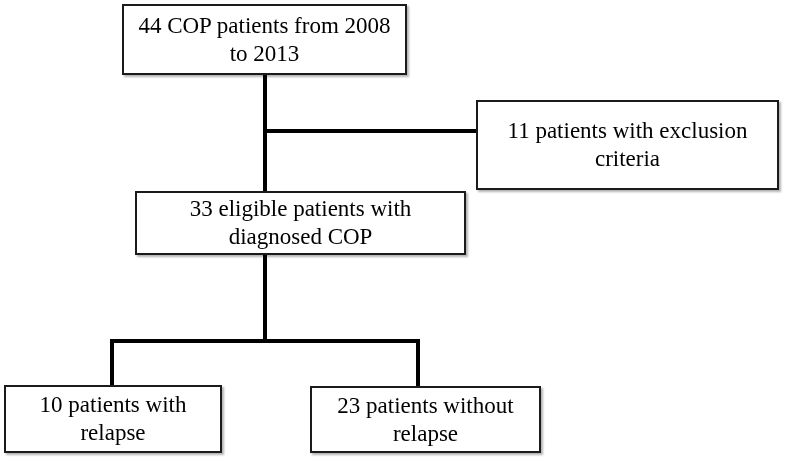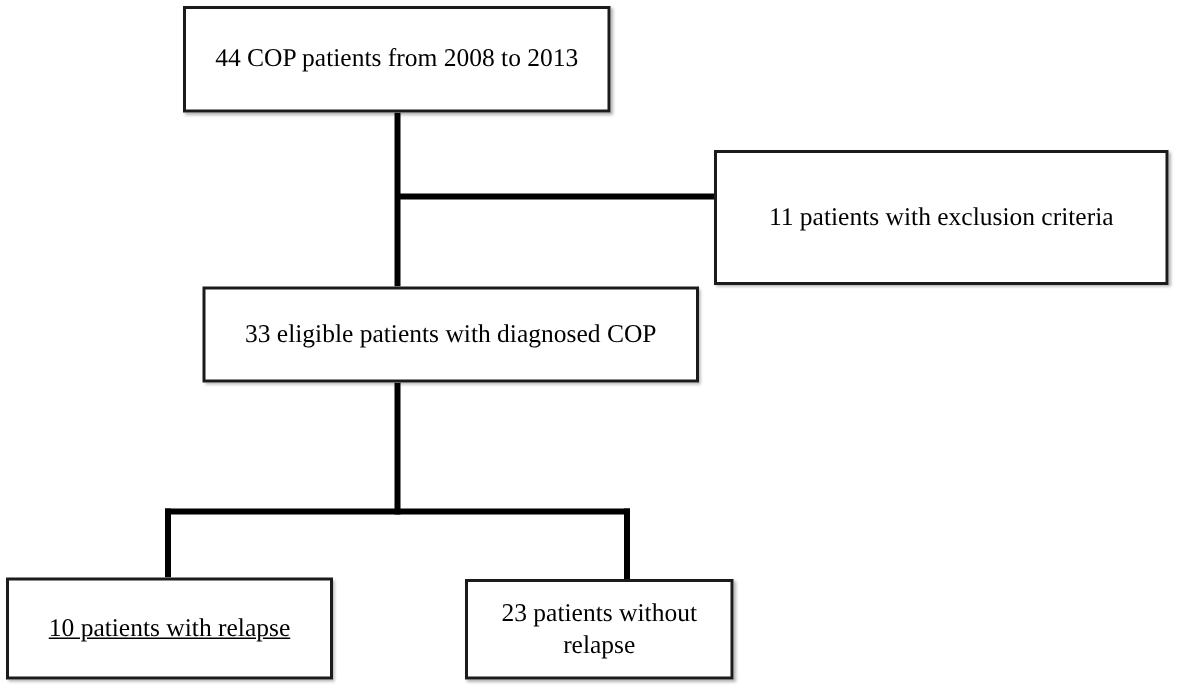--- a/index.html
+++ b/index.html
@@ -17,36 +17,36 @@
   }
   .node {
     position: absolute;
     box-sizing: border-box;
     border: 2px solid #1b1b1b;
     background: #ffffff;
     display: flex;
     align-items: center;
     justify-content: center;
     text-align: center;
-    font-size: 17px;
+    font-size: 23px;
     color: #000000;
     box-shadow: 1.5px 1.5px 2px rgba(0,0,0,0.30);
     line-height: 1.2;
     padding: 2px 6px;
   }
   .connector {
     position: absolute;
     background: #000000;
   }
   
   .node-cohort     { left: 122px; top:   4px; width: 285px; height: 71px; }
   .node-excluded   { left: 476px; top: 100px; width: 303px; height: 90px; }
   .node-eligible   { left:  99px; top: 191px; width: 331px; height: 64px; margin-left: 36px; }
-  .node-relapse    { left:   4px; top: 385px; width: 218px; height: 68px; text-decoration: underline; }
-  .node-no-relapse { left: 310px; top: 386px; width: 179px; height: 67px; }
+  .node-relapse    { left:   4px; top: 385px; width: 218px; height: 68px; }
+  .node-no-relapse { left: 310px; top: 386px; width: 231px; height: 67px; }
   
   .line-top-to-eligible   { left: 263px; top:  75px; width:   4px; height: 116px; }
   .line-exclusion-branch  { left: 265px; top: 129px; width: 211px; height:   4px; }
   .line-eligible-to-split { left: 263px; top: 255px; width:   4px; height:  88px; }
   .line-split-bar         { left: 110px; top: 339px; width: 310px; height:   4px; }
   .line-drop-left         { left: 110px; top: 339px; width:   4px; height:  46px; }
   .line-drop-right        { left: 416px; top: 339px; width:   4px; height:  47px; }
 </style>
 </head>
 <body>

